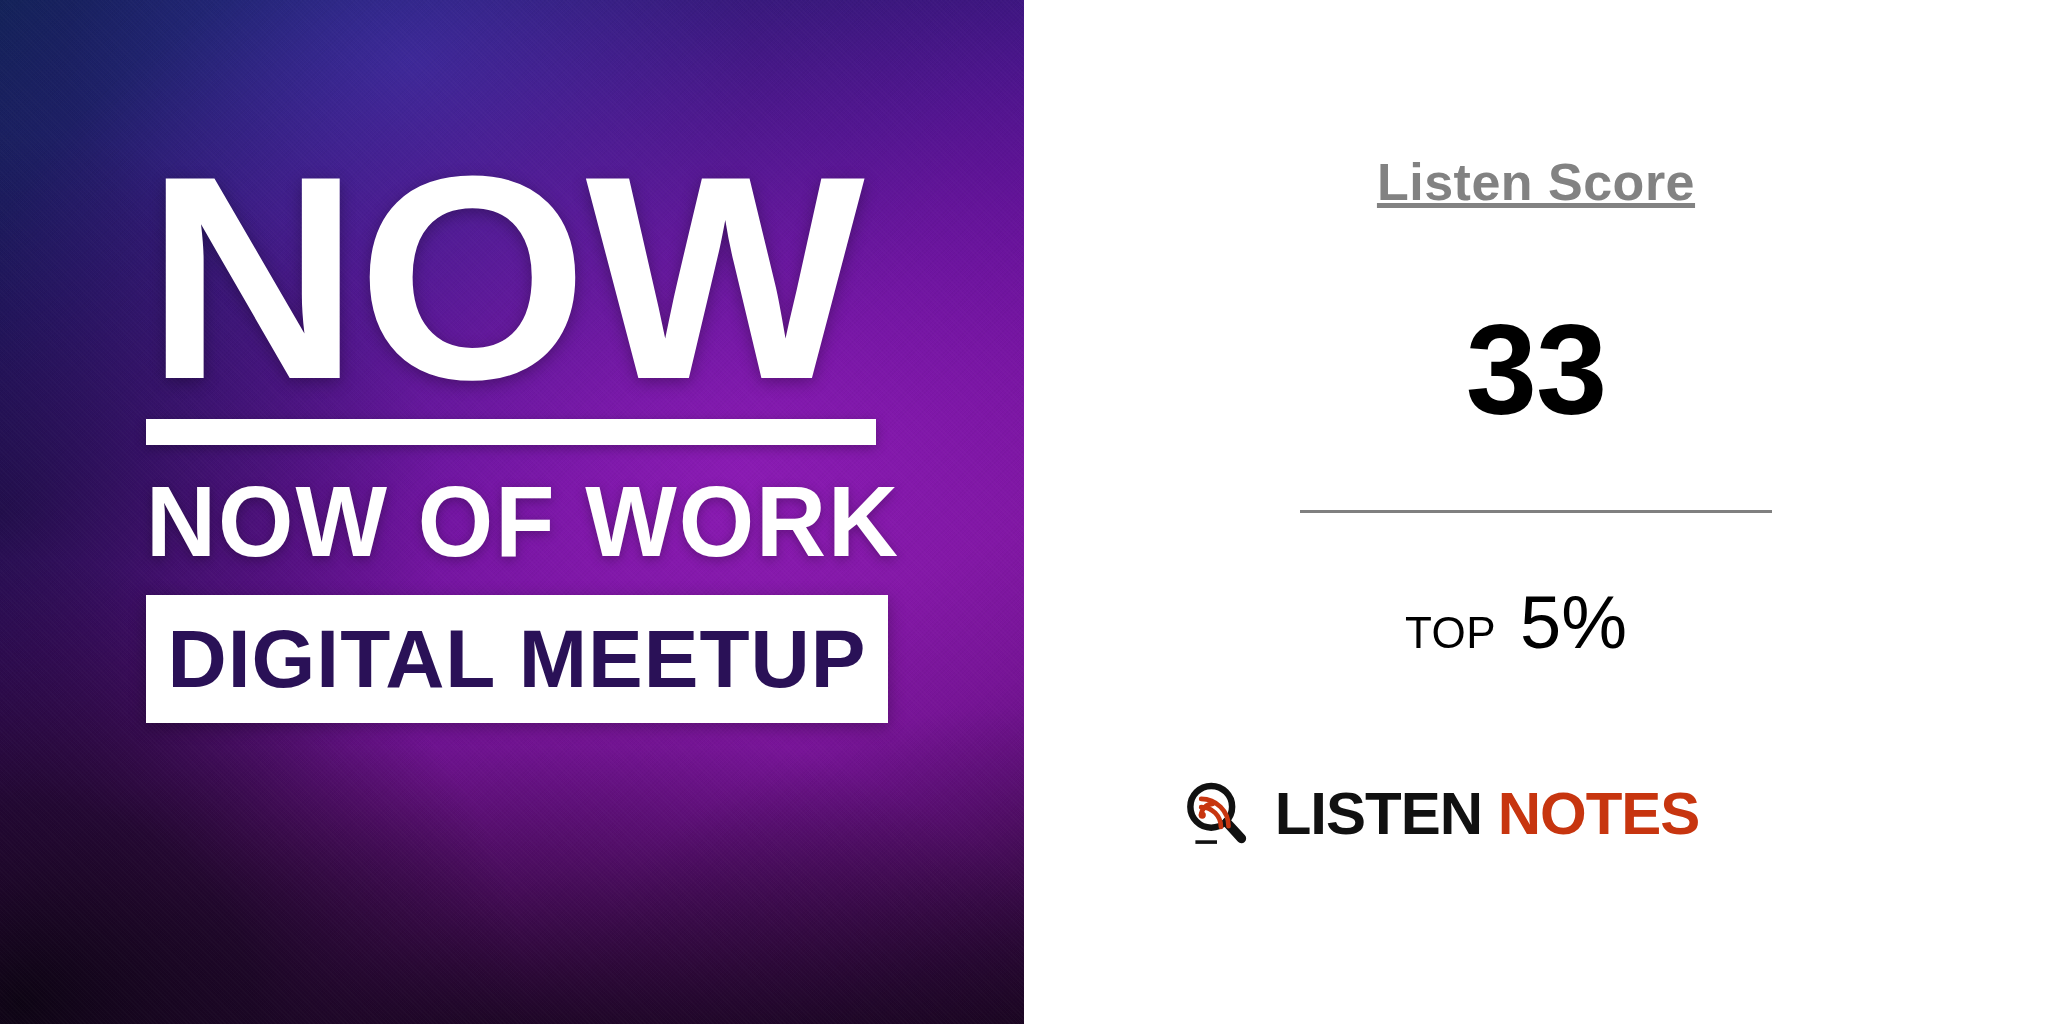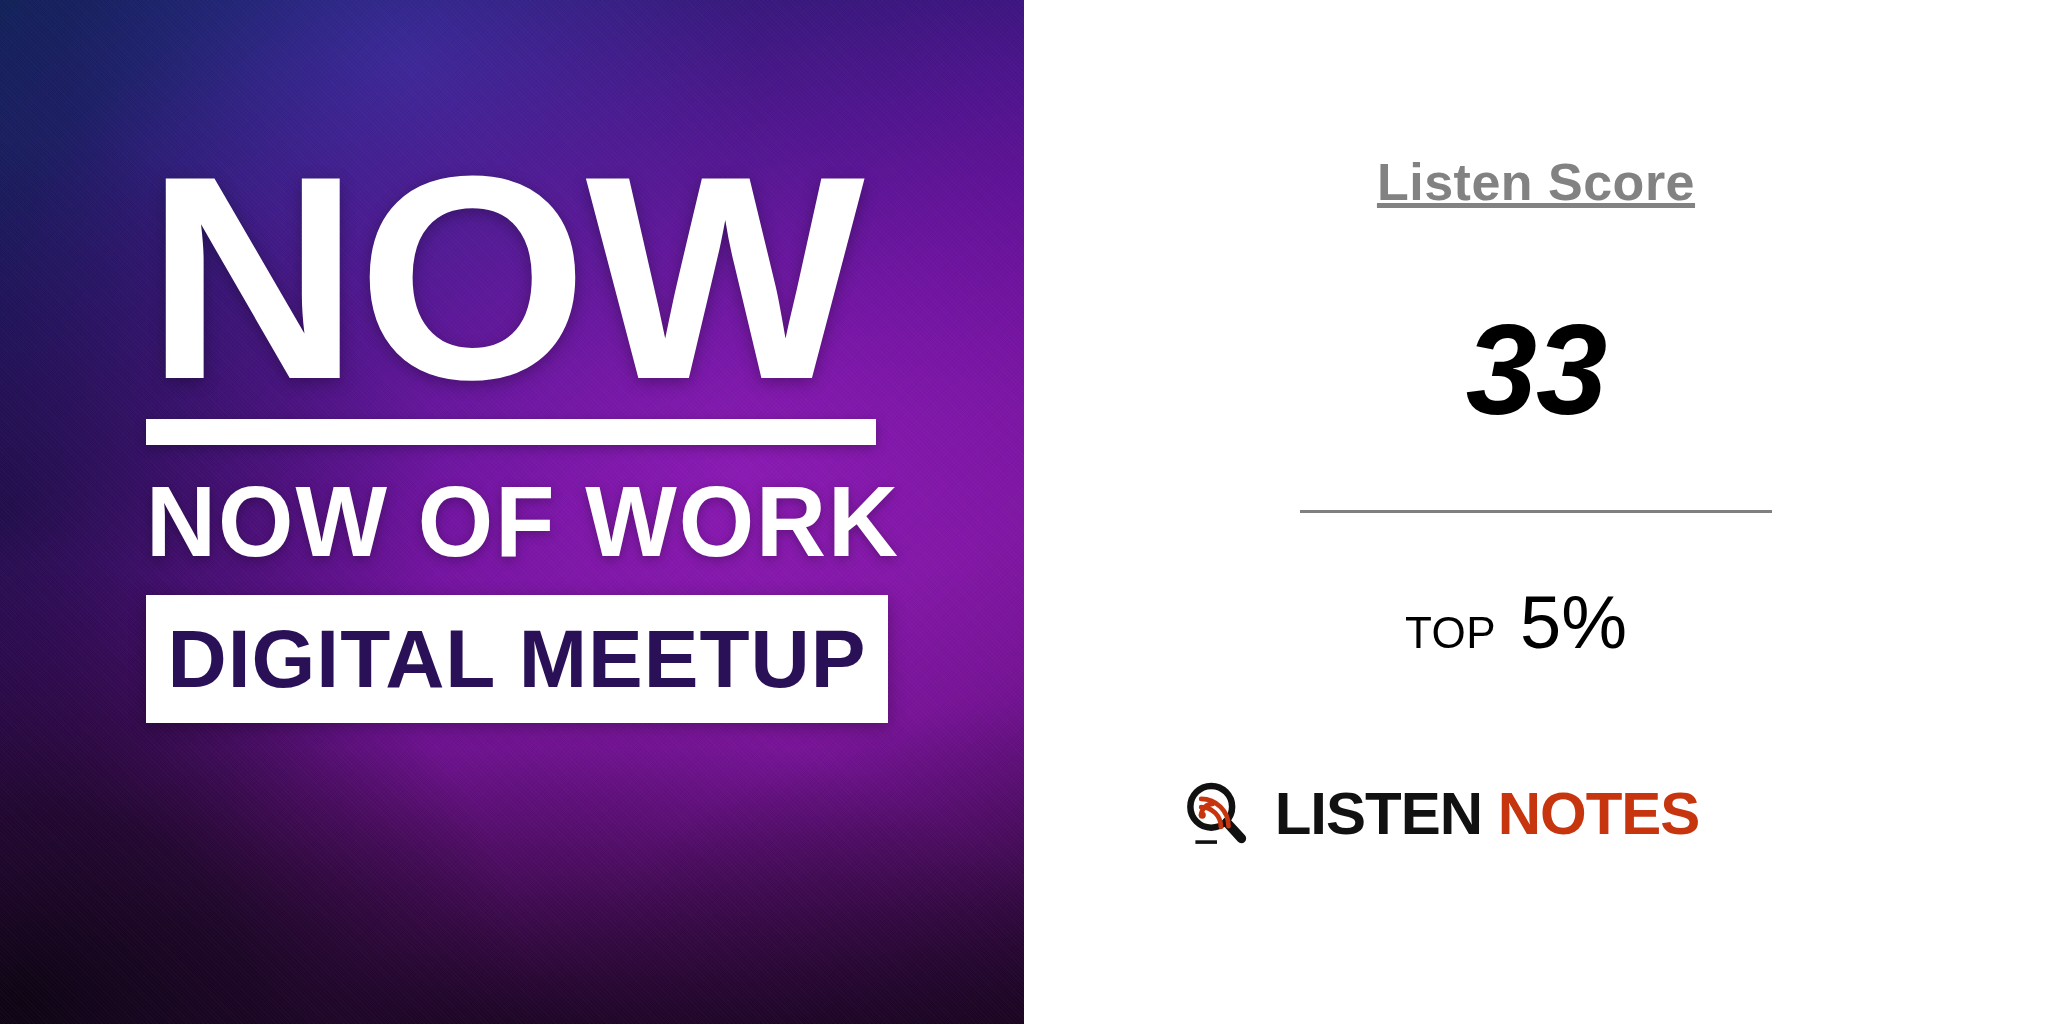--- a/index.html
+++ b/index.html
@@ -166,21 +166,20 @@
     left: 0;
     top: 306px;
     width: 1024px;
     text-align: center;
     font-family: "Liberation Sans", sans-serif;
     font-weight: 700;
     font-size: 128px;
     line-height: 1;
     letter-spacing: -1px;
     color: #000000;
-    font-style: italic;
   }
 
   .score-divider {
     position: absolute;
     left: 276px;
     top: 510px;
     width: 472px;
     height: 3px;
     background: #808080;
   }

